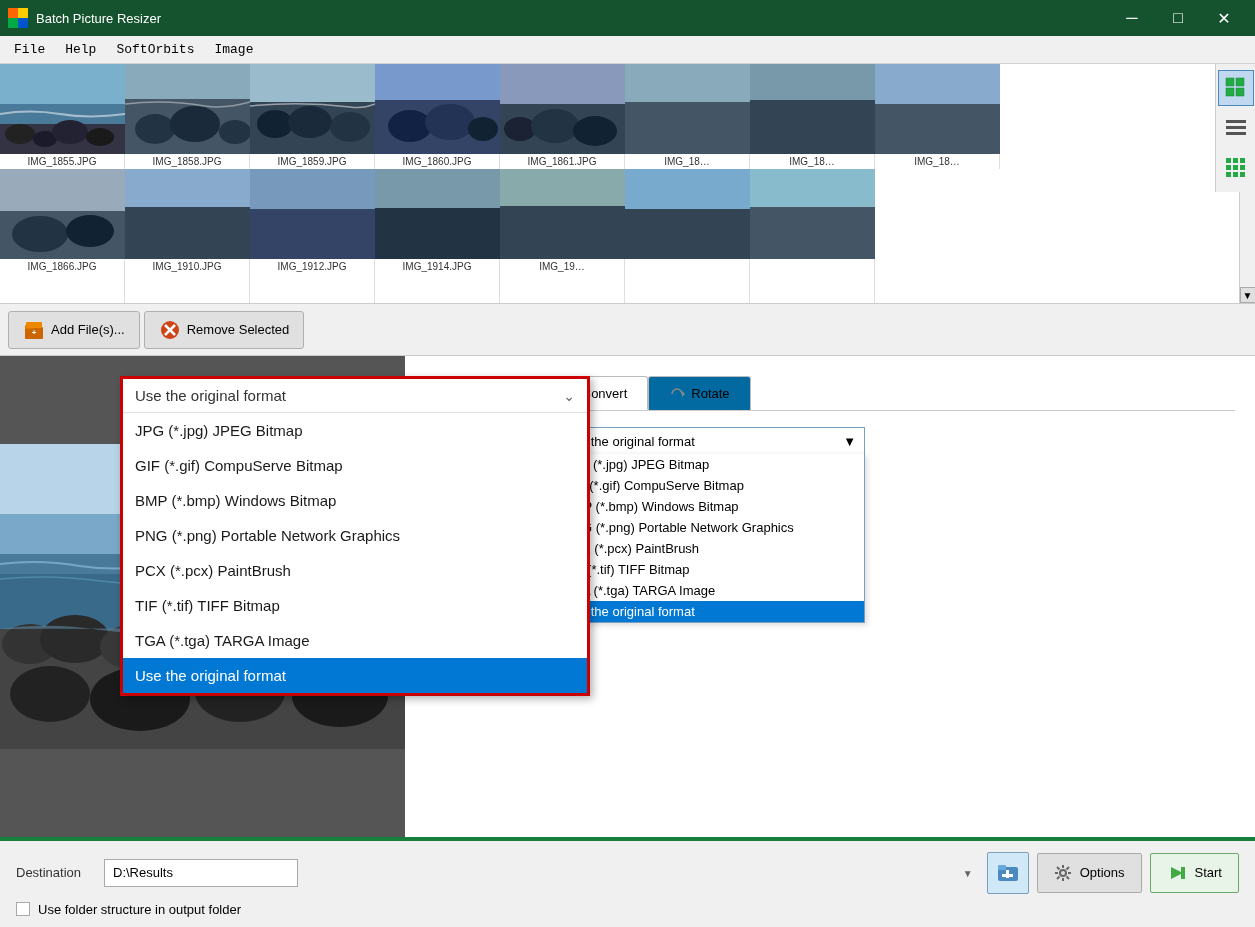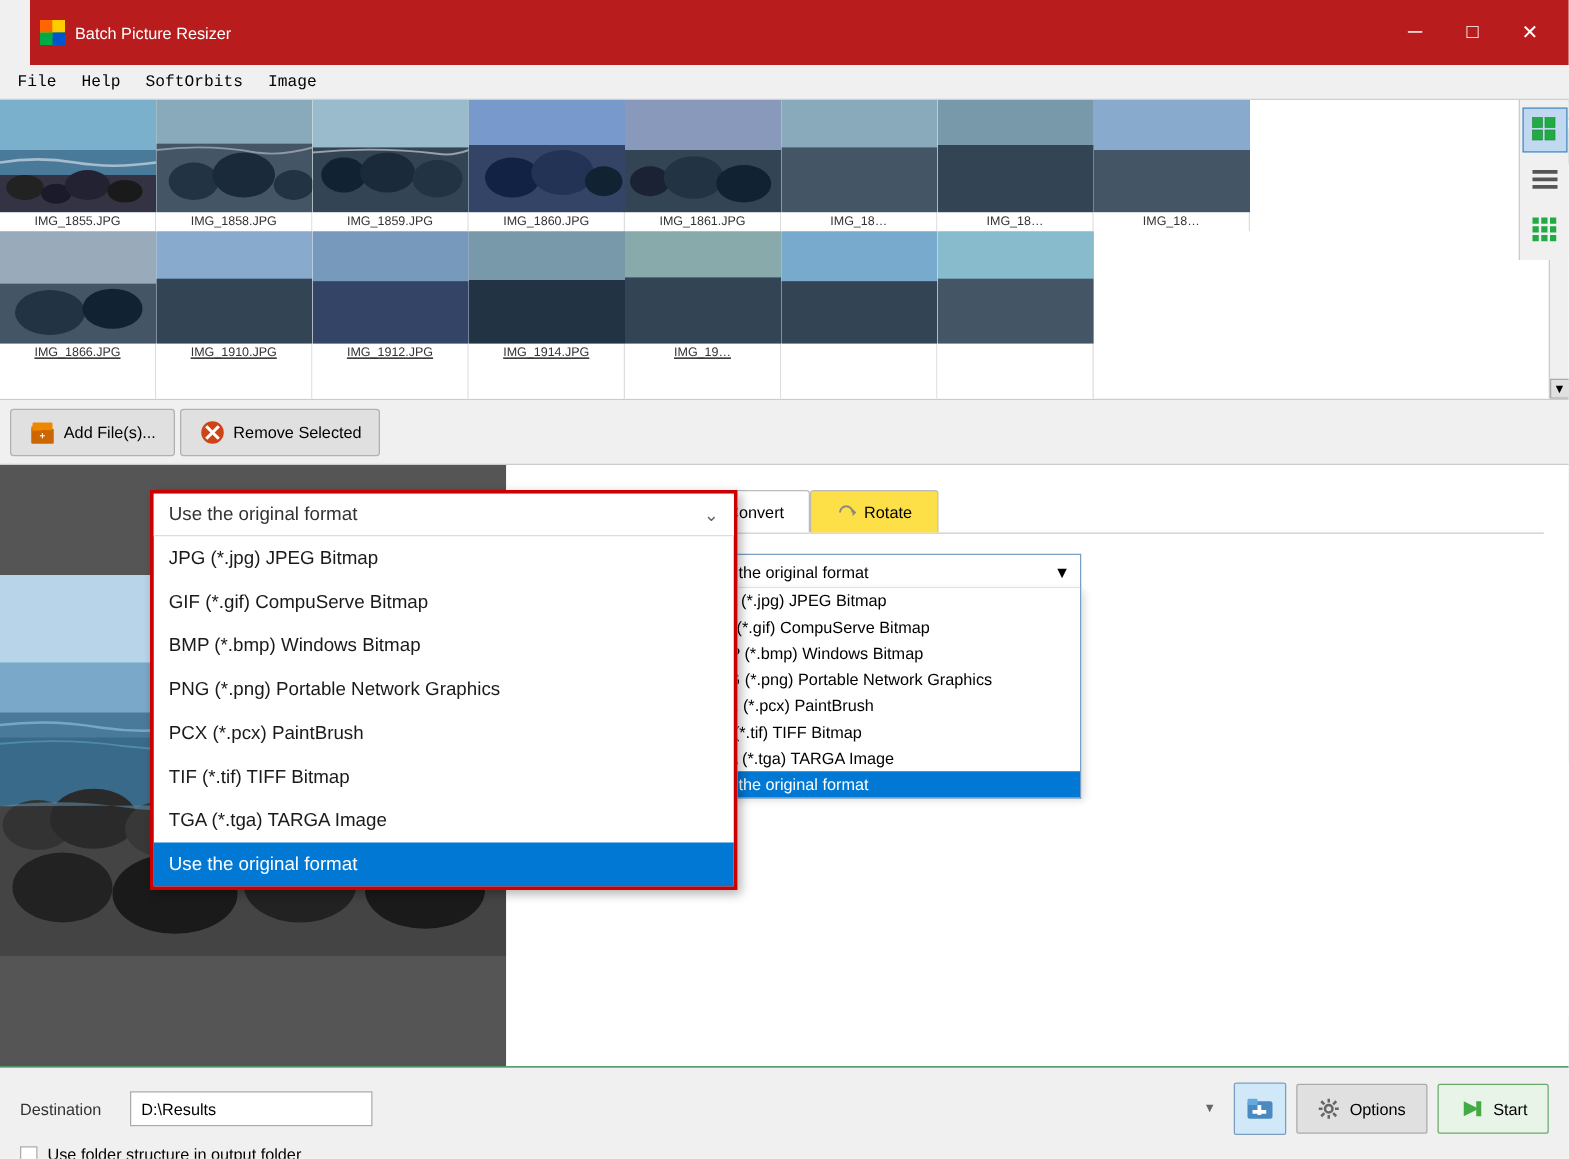--- a/index.html
+++ b/index.html
@@ -1,26 +1,25 @@
 <!DOCTYPE html>
 <html><head>
   <meta charset="utf-8">
   <style>
     * { box-sizing: border-box; margin: 0; padding: 0; }
     body { font-family: 'Segoe UI', Tahoma, sans-serif; font-size: 13px; background: #f0f0f0; overflow: hidden; width: 1255px; height: 927px; }
 
     
     .title-bar {
-      background: #b91c1c;
-      height: 52px;
+      background: #14532d;
+      height: 36px;
       display: flex;
       align-items: center;
       padding: 0 8px;
       color: white;
-      margin-left: 24px;
     }
     .title-bar-icon { width: 20px; height: 20px; margin-right: 8px; background: linear-gradient(135deg, #ff6600, #ffcc00, #00aa00, #0066ff); border-radius: 2px; flex-shrink: 0; }
     .title-bar-text { flex: 1; font-size: 13px; font-weight: normal; }
     .title-bar-controls { display: flex; gap: 0; }
     .title-btn { width: 46px; height: 36px; background: transparent; border: none; color: white; font-size: 16px; cursor: pointer; display: flex; align-items: center; justify-content: center; }
 
     
     .menu-bar {
       background: #f0f0f0;
       height: 28px;
@@ -101,21 +100,21 @@
       cursor: pointer;
       font-size: 13px;
       height: 38px;
     }
     .btn-icon { width: 22px; height: 22px; flex-shrink: 0; }
     .tab-btn {
       display: flex;
       align-items: center;
       gap: 6px;
       padding: 6px 20px;
-      background: #fde047;
+      background: #0369a1;
       border: 1px solid #bbb;
       border-bottom: none;
       cursor: pointer;
       font-size: 13px;
       height: 34px;
       border-radius: 3px 3px 0 0;
     }
     .tab-btn.active { background: white; border-bottom: 1px solid white; }
 
     
@@ -182,21 +181,21 @@
       font-size: 15px;
       cursor: pointer;
       color: #1a1a1a;
     }
     .big-list-item.selected { background: #0078d4; color: white; }
 
     
     .bottom-bar {
       height: 90px;
       background: #f0f0f0;
-      border-top: 1px solid #15803d;
+      border-top: 4px solid #15803d;
       display: flex;
       flex-direction: column;
       justify-content: center;
       padding: 0 16px;
     }
     .destination-row {
       display: flex;
       align-items: center;
       margin-bottom: 8px;
       gap: 8px;
@@ -399,21 +398,21 @@
               <svg width="125" height="90" viewBox="0 0 125 90">
                 <rect width="125" height="90" fill="#6699bb"></rect>
                 <rect x="0" y="0" width="125" height="40" fill="#88aacc"></rect>
                 <rect x="0" y="40" width="125" height="50" fill="#445566"></rect>
               </svg>
             </div>
             <span class="thumb-label">IMG_18…</span>
           </div>
         </div>
 
-        <div style="display:flex; height:152px;text-decoration:underline;">
+        <div style="display:flex; height:152px;">
           <div class="thumbnail-item">
             <div class="thumb-img">
               <svg width="125" height="90" viewBox="0 0 125 90">
                 <rect width="125" height="90" fill="#778899"></rect>
                 <rect x="0" y="0" width="125" height="42" fill="#99aabb"></rect>
                 <rect x="0" y="42" width="125" height="48" fill="#445566"></rect>
                 <ellipse cx="40" cy="65" rx="28" ry="18" fill="#223344"></ellipse>
                 <ellipse cx="90" cy="62" rx="24" ry="16" fill="#112233"></ellipse>
               </svg>
             </div>

